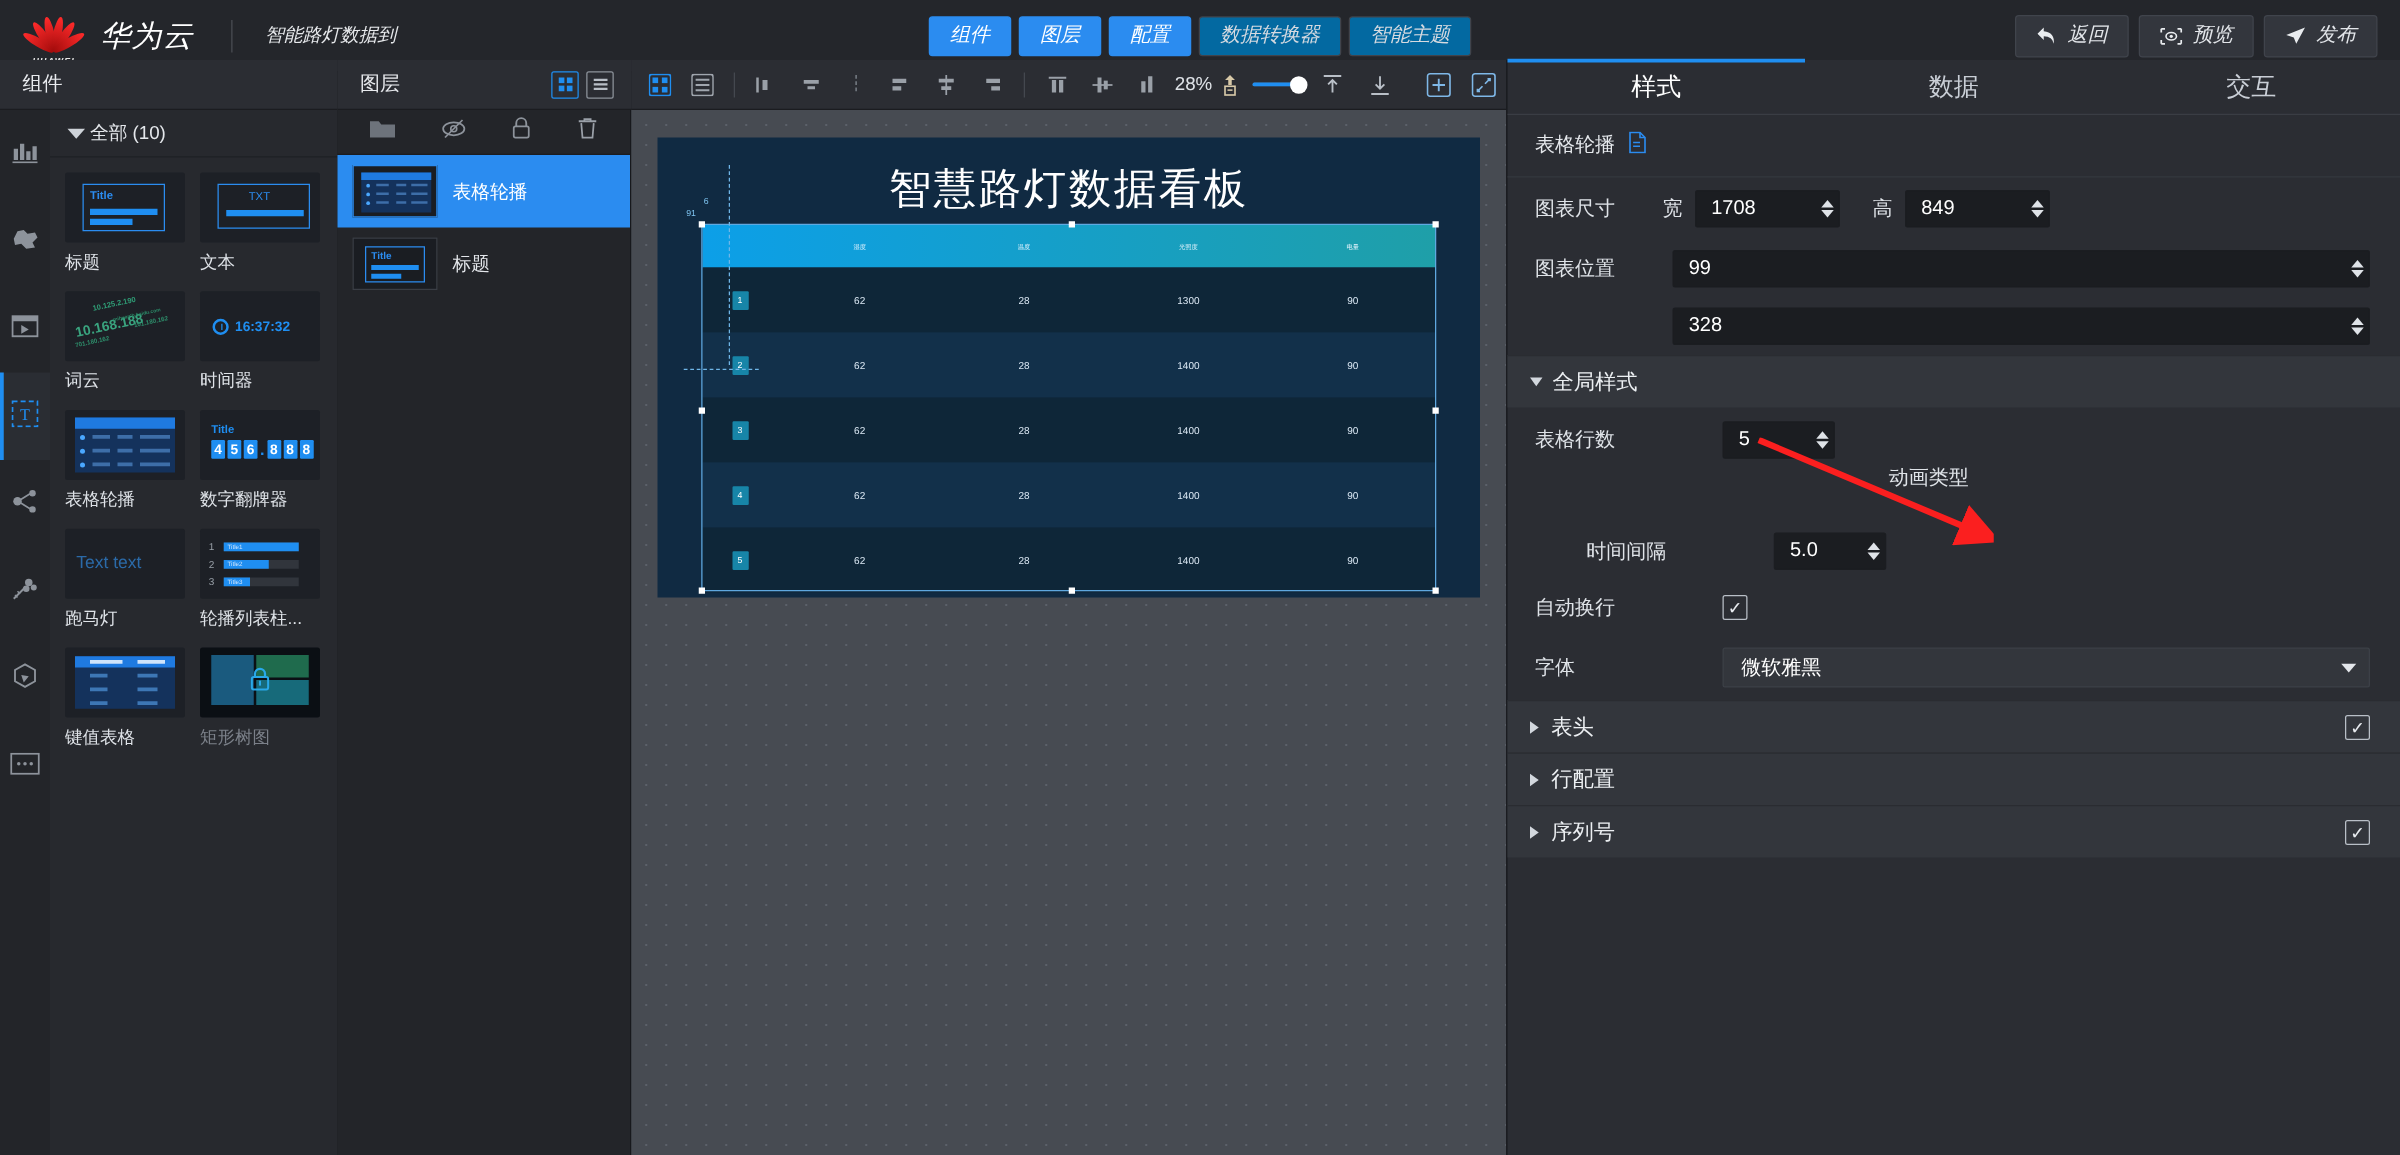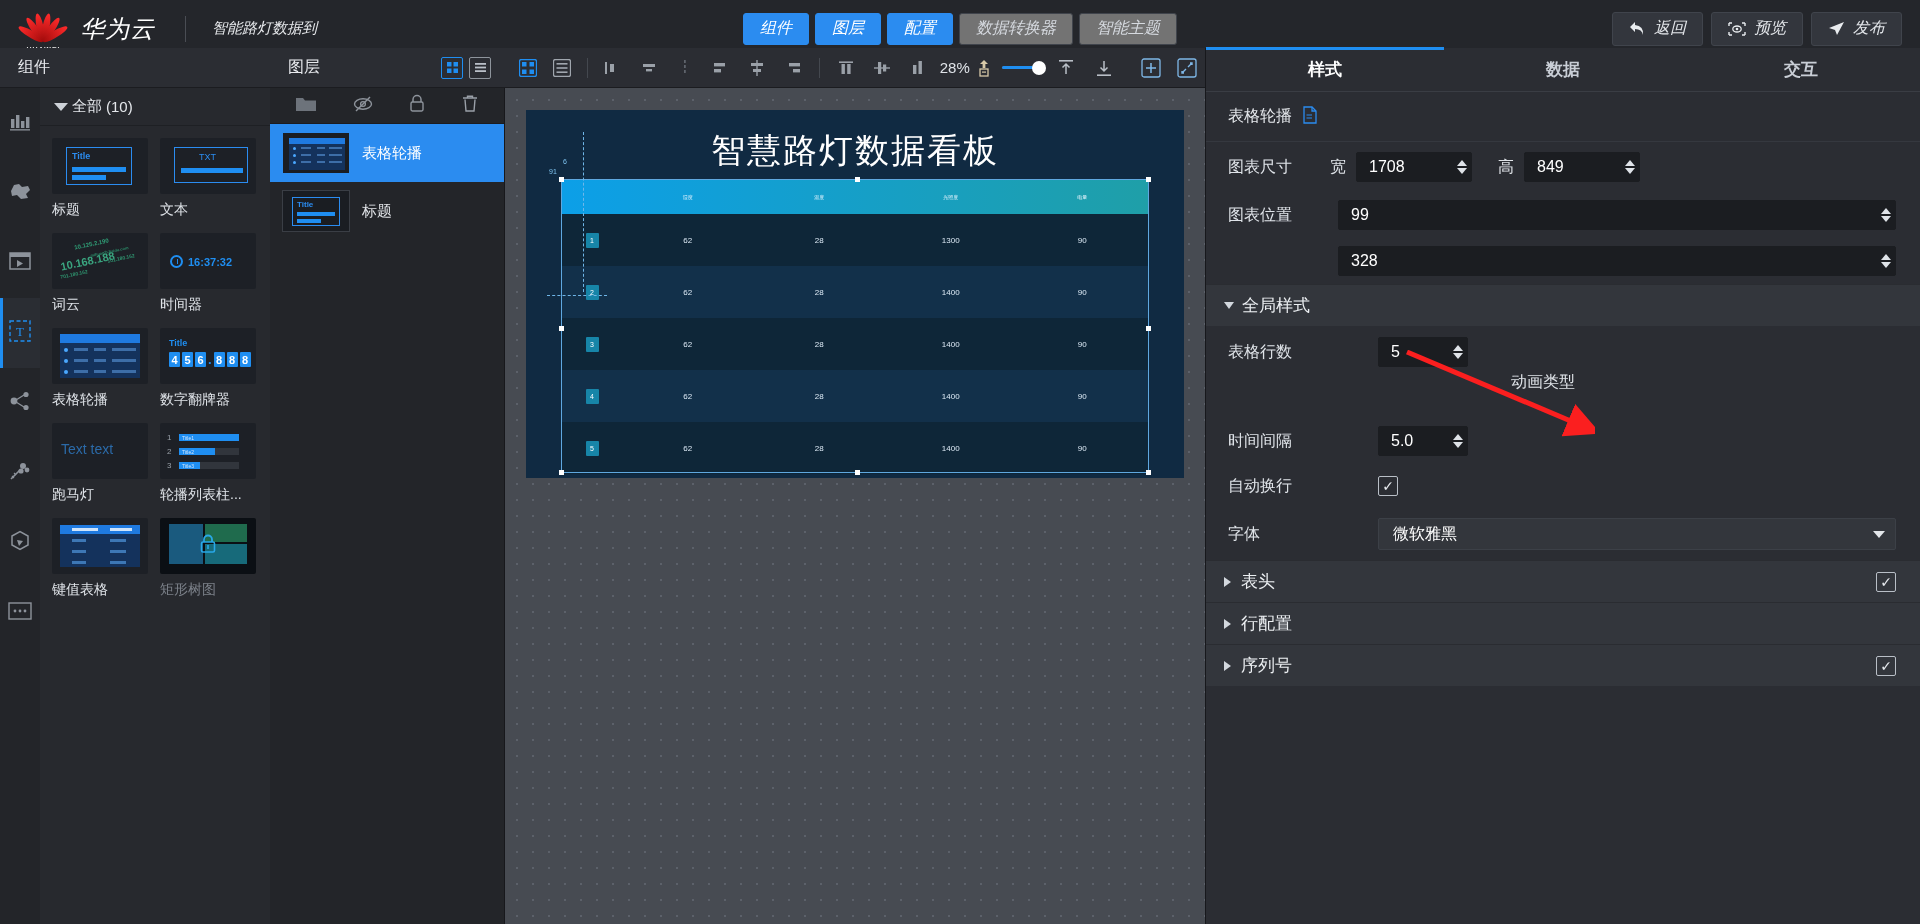--- a/index.html
+++ b/index.html
@@ -33,21 +33,21 @@
     font-weight: bold;
   }
   .brand-name { color: #fff; font-size: 24px; margin-left: 16px; letter-spacing: 1px; }
   .brand-sep { width: 1px; height: 26px; background: #4a4d54; margin: 0 26px 0 30px; }
   .project-title { color: #e7e9ec; font-size: 15px; }
 
   .tabgroup { position: absolute; left: 50%; transform: translateX(-50%); display: flex; gap: 6px; }
   .tab {
     height: 32px; padding: 0 16px; border-radius: 3px;
     display: flex; align-items: center; justify-content: center;
-    font-size: 16px; color: #d6dae0; background: #737373; cursor: pointer;
+    font-size: 16px; color: #d6dae0; background: #0369a1; cursor: pointer;
     border: 1px solid #40444c;
   }
   .tab.active { background: #2b8cf0; color: #fff; border-color: #2b8cf0; }
 
   .topright { position: absolute; right: 18px; display: flex; gap: 8px; }
   .tbtn {
     height: 34px; padding: 0 16px; border-radius: 3px; background: #33363d;
     display: flex; align-items: center; gap: 8px; font-size: 16px; color: #e3e6ea;
     cursor: pointer; border: 1px solid #40444c;
   }
@@ -214,21 +214,21 @@
   .guide-num { position:absolute; color:#7fc4f0; font-size:7px; }
 
   
   .props {
     position: absolute; top: 48px; left: 1205px; width: 715px; height: 876px;
     background: #2b2d33; border-left:1px solid #17181c;
   }
   .prop-tabs { height: 44px; display:flex; border-bottom: 1px solid #3a3d44; }
   .prop-tab {
     flex:1; display:flex; align-items:center; justify-content:center;
-    font-size:17px; color:#c9ced6; cursor:pointer; position:relative;font-weight:bold;
+    font-size:20px; color:#c9ced6; cursor:pointer; position:relative;
   }
   .prop-tab.active { color:#fff; background:#2f3views; }
   .prop-tab.active { color:#ffffff; }
   .prop-tab.active::before {
     content:""; position:absolute; top:-1px; left:0; right:0; height:3px; background:#1f8ef1;
   }
   .prop-name-row {
     height: 50px; display:flex; align-items:center; gap:10px; padding-left: 22px;
     border-bottom: 1px solid #35383f; font-size: 16px; color:#e6e9ed;
   }
@@ -937,21 +937,21 @@
 
 
     <div class="prop-row" style="height:46px;flex-direction:column;">
       <span class="prop-lbl" style="flex:0 0 150px;">动画类型</span>
       <span class="sel-input" style="flex:1;">
         <span>翻转</span>
         <span class="caret-sm"></span>
       </span>
     </div>
 
-    <div class="prop-row" style="height:46px;">
+    <div class="prop-row" style="height:46px;margin-left:41px;">
       <span class="prop-lbl" style="flex:0 0 150px;">时间间隔</span>
       <span class="num-input" style="width:90px;">
         <span>5.0</span>
         <span class="spin">
             <span class="up"></span>
             <span class="dn"></span>
           </span>
       </span>
     </div>
 

